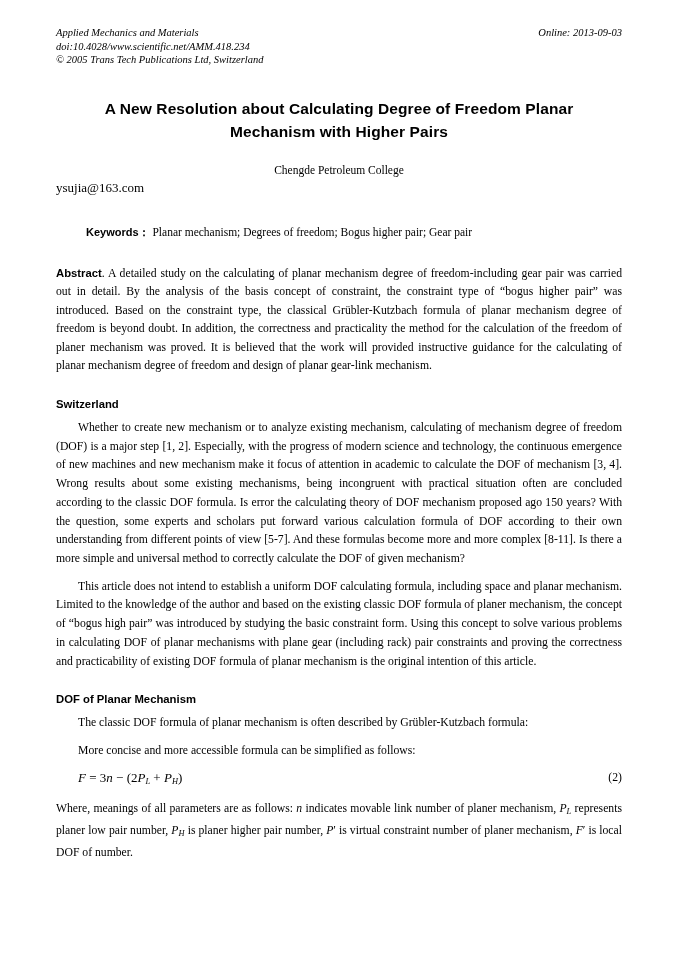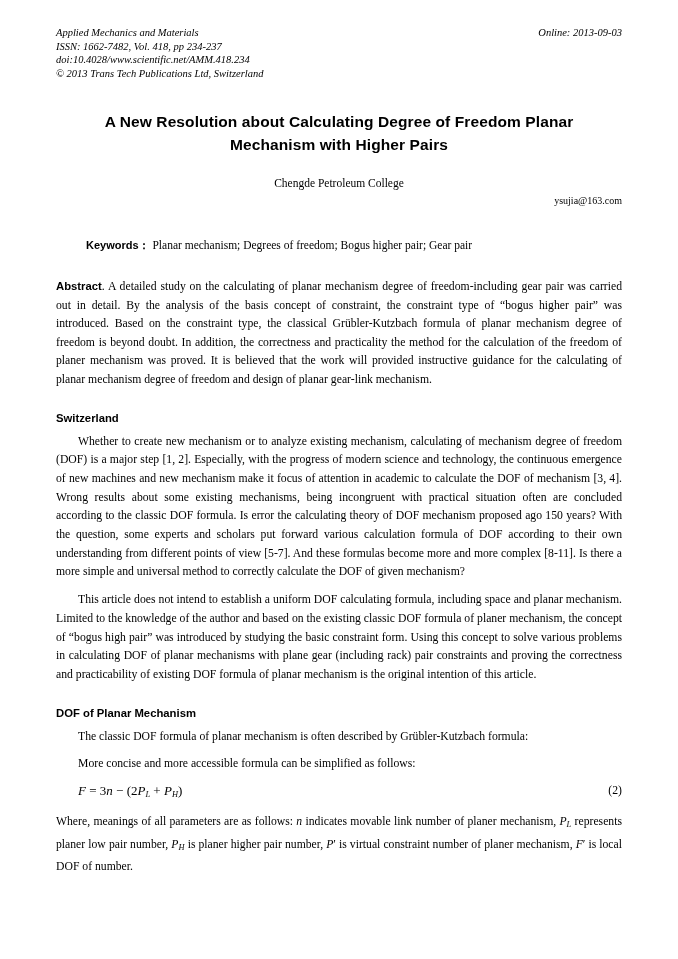--- a/index.html
+++ b/index.html
@@ -49,22 +49,22 @@
     margin-top: 25px;
     letter-spacing: 0.2px;
   }
   .affiliation {
     text-align: center;
     font-size: 11.5px;
     margin-top: 19px;
     line-height: 17px;
   }
   .email {
-    text-align: right;
-    font-size: 10px;
+    text-align: left;
+    font-size: 13px;
     line-height: 17px;
   }
   .keywords {
     margin-top: 28px;
     font-size: 11.5px;
     line-height: 16px;
     text-align: justify;
     padding-left: 30px;
   }
   .keywords b {
@@ -131,23 +131,22 @@
   }
 </style>
 </head>
 <body>
 
 <div class="page">
 
   <div class="header-row">
     <div class="header-left">
       <div>Applied Mechanics and Materials</div>
-      <div>ISSN: 1662-7482, Vol. 418, pp 234-237</div>
       <div>doi:10.4028/www.scientific.net/AMM.418.234</div>
-      <div>© 2013 Trans Tech Publications Ltd, Switzerland</div>
+      <div>© 2005 Trans Tech Publications Ltd, Switzerland</div>
     </div>
     <div class="header-right">
       <div>Online: 2013-09-03</div>
     </div>
   </div>
 
   <div class="title">
     <div>A New Resolution about Calculating Degree of Freedom Planar</div>
     <div>Mechanism with Higher Pairs</div>
   </div>

